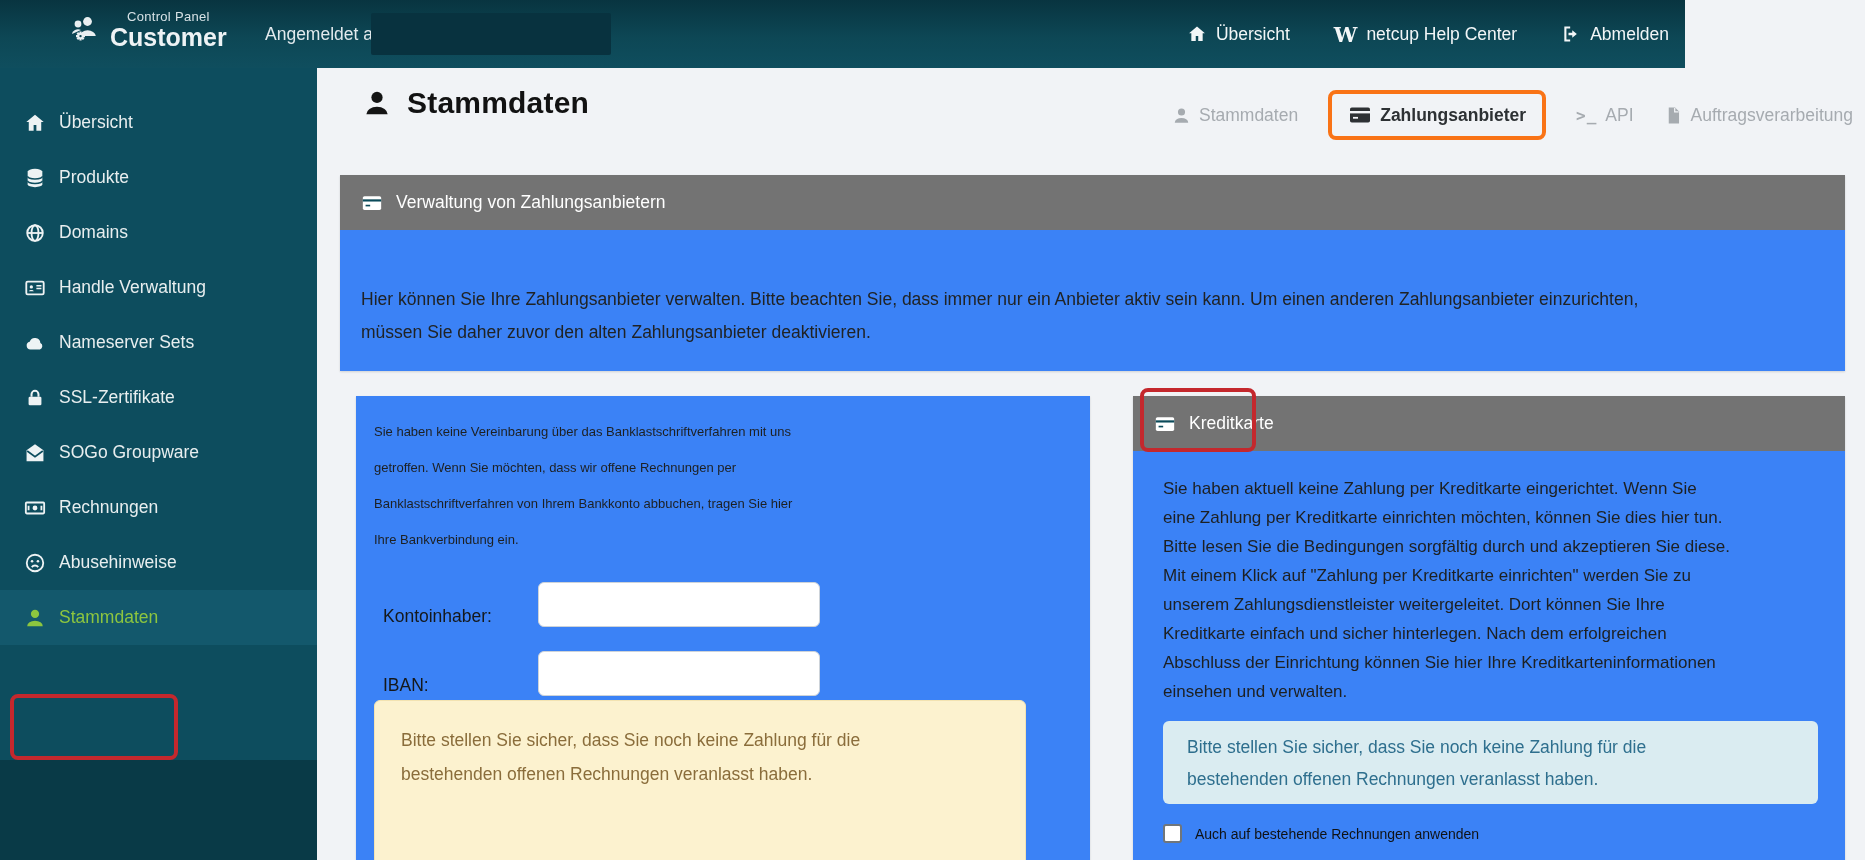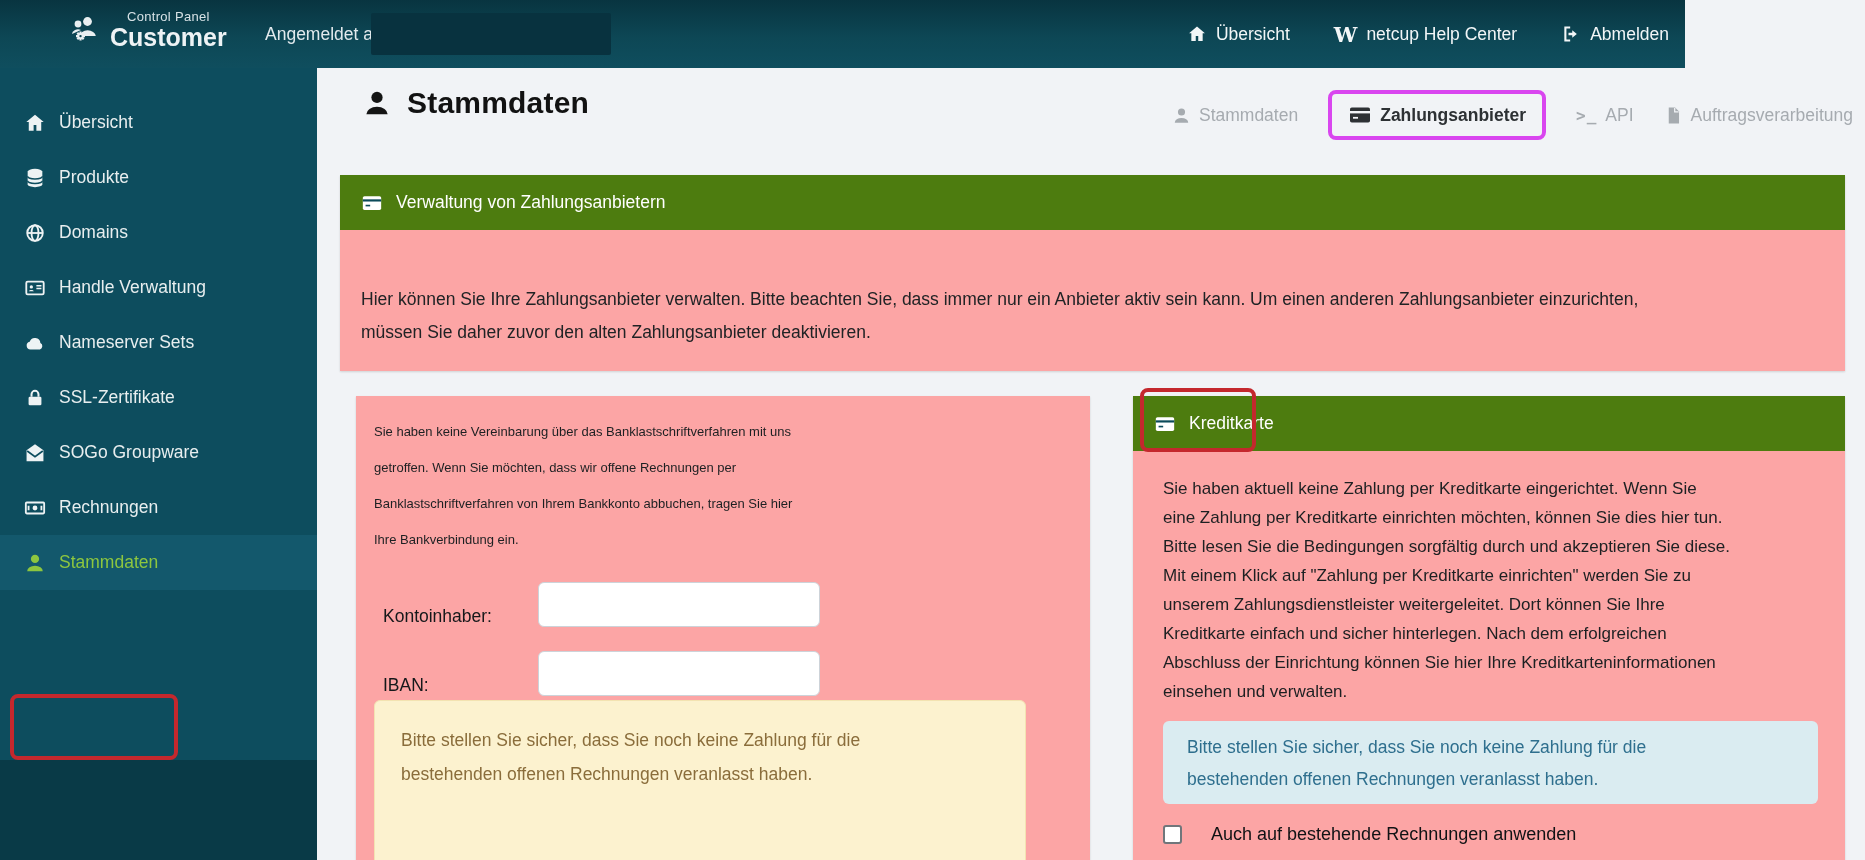--- a/index.html
+++ b/index.html
@@ -34,27 +34,27 @@
   .sidebar-lower{position:absolute;left:0;top:692px;width:317px;height:100px;background:#093a47;}
   .annotation{position:absolute;border:4px solid #c4282d;border-radius:8px;pointer-events:none;z-index:40;background:transparent;}
   .anno-sidebar{left:10px;top:694px;width:160px;height:58px;}
   
   .main{position:absolute;left:317px;top:68px;width:1548px;height:792px;background:#f1f3f6;}
   .page-head{position:absolute;left:45px;top:18px;display:flex;align-items:center;gap:15px;color:#121212;}
   .page-title{font-size:30px;font-weight:600;letter-spacing:.2px;}
   .tabs{position:absolute;right:12px;top:18px;height:58px;display:flex;align-items:center;gap:30px;}
   .tab{display:flex;align-items:center;gap:8px;font-size:17.5px;color:#a6abb0;cursor:pointer;white-space:nowrap;}
   .tab .ic{color:#a6abb0;}
-  .tab.active{color:#2d3134;font-weight:700;border:4px solid #d946ef;border-radius:8px;padding:9px 16px;}
+  .tab.active{color:#2d3134;font-weight:700;border:4px solid #f97316;border-radius:8px;padding:9px 16px;}
   .tab.active .ic{color:#2d3134;}
   .api-glyph{font-family:"DejaVu Sans Mono","Liberation Mono",monospace;font-weight:700;font-size:16px;letter-spacing:1px;}
   
-  .panel-head{height:55px;background:#4d7c0f;display:flex;align-items:center;gap:13px;padding-left:21px;color:#fff;font-size:17.5px;font-weight:500;}
+  .panel-head{height:55px;background:#737373;display:flex;align-items:center;gap:13px;padding-left:21px;color:#fff;font-size:17.5px;font-weight:500;}
   .panel-head .ic{color:#fff;}
-  .panel-body{background:#fca5a5;}
+  .panel-body{background:#3b82f6;}
   .panel1{position:absolute;left:23px;top:107px;width:1505px;box-shadow:0 1px 2px rgba(0,0,0,.14);}
   .panel1 .panel-body{padding:20px 21px 22px 21px;font-size:17.5px;line-height:33px;color:#202325;white-space:pre-line;}
   .card-left{position:absolute;left:39px;top:328px;width:734px;box-shadow:0 1px 2px rgba(0,0,0,.14);}
   .card-left .panel-body{height:470px;position:relative;}
   .card-desc{padding:18px 20px 0 18px;font-size:13px;line-height:36px;color:#1d2022;white-space:pre-line;}
   .form-row{display:flex;align-items:flex-end;padding-left:27px;margin-top:24px;}
   .form-row .flabel{width:155px;font-size:17.5px;color:#15181a;}
   .tinput{width:260px;height:43px;border:1px solid #cdd3d9;border-radius:6px;background:#fff;font-size:17px;padding:0 10px;outline:none;}
   .alert-warn{
     position:absolute;left:18px;top:304px;width:652px;height:220px;
@@ -65,21 +65,21 @@
   .card-right{position:absolute;left:816px;top:328px;width:712px;box-shadow:0 1px 2px rgba(0,0,0,.14);}
   .card-right .panel-body{height:470px;position:relative;}
   .card-right .card-desc2{padding:23px 27px 0 30px;font-size:17px;line-height:29px;color:#1d2022;white-space:pre-line;}
   .alert-info{
     margin:15px 27px 0 30px;height:83px;background:#daecf1;border-radius:6px;
     color:#2e6f8e;font-size:17.5px;line-height:32px;padding:10px 24px;box-sizing:border-box;
     display:flex;align-items:center;white-space:pre-line;
   }
   .check-row{display:flex;align-items:center;gap:13px;margin:20px 27px 0 30px;}
   .checkbox{width:19px;height:19px;border:2px solid #70767b;border-radius:3px;background:#fff;cursor:pointer;flex:0 0 19px;box-sizing:border-box;}
-  .check-label{font-size:18px;color:#101214;cursor:pointer;margin-left:16px;}
+  .check-label{font-size:14px;color:#101214;cursor:pointer;}
   .anno-kredit{left:823px;top:320px;width:108px;height:56px;}
 </style>
 </head>
 <body>
 
 <div class="topbar">
   <div class="logo">
     <span>
       <svg width="34" height="32" viewBox="0 0 34 30" fill="#e9eff1">
         <circle cx="10" cy="9" r="3.4"></circle>
@@ -203,20 +203,31 @@
       <span class="ic">
         <svg width="22" height="22" viewBox="0 0 24 24" fill="currentColor">
             <rect x="2" y="6" width="20" height="12" rx="1" fill="none" stroke="currentColor" stroke-width="2"></rect>
             <circle cx="12" cy="12" r="2.6"></circle>
             <path d="M5 9.5v5M19 9.5v5" stroke="currentColor" stroke-width="2"></path>
           </svg>
       </span>
       <span>Rechnungen</span>
     </div>
 
+    <div class="side-item">
+      <span class="ic">
+        <svg width="22" height="22" viewBox="0 0 24 24" fill="currentColor">
+            <circle cx="12" cy="12" r="9" fill="none" stroke="currentColor" stroke-width="2"></circle>
+            <circle cx="8.8" cy="10" r="1.4"></circle>
+            <circle cx="15.2" cy="10" r="1.4"></circle>
+            <path d="M8.5 16.5c1.8-2.4 5.2-2.4 7 0" fill="none" stroke="currentColor" stroke-width="2"></path>
+          </svg>
+      </span>
+      <span>Abusehinweise</span>
+    </div>
 
 
 
     <div class="side-item active">
       <span class="ic">
         <svg width="22" height="22" viewBox="0 0 24 24" fill="currentColor">
             <circle cx="12" cy="7.5" r="4.5"></circle>
             <path d="M3.5 21a8.5 6 0 0 1 17 0z"></path>
           </svg>
       </span>

